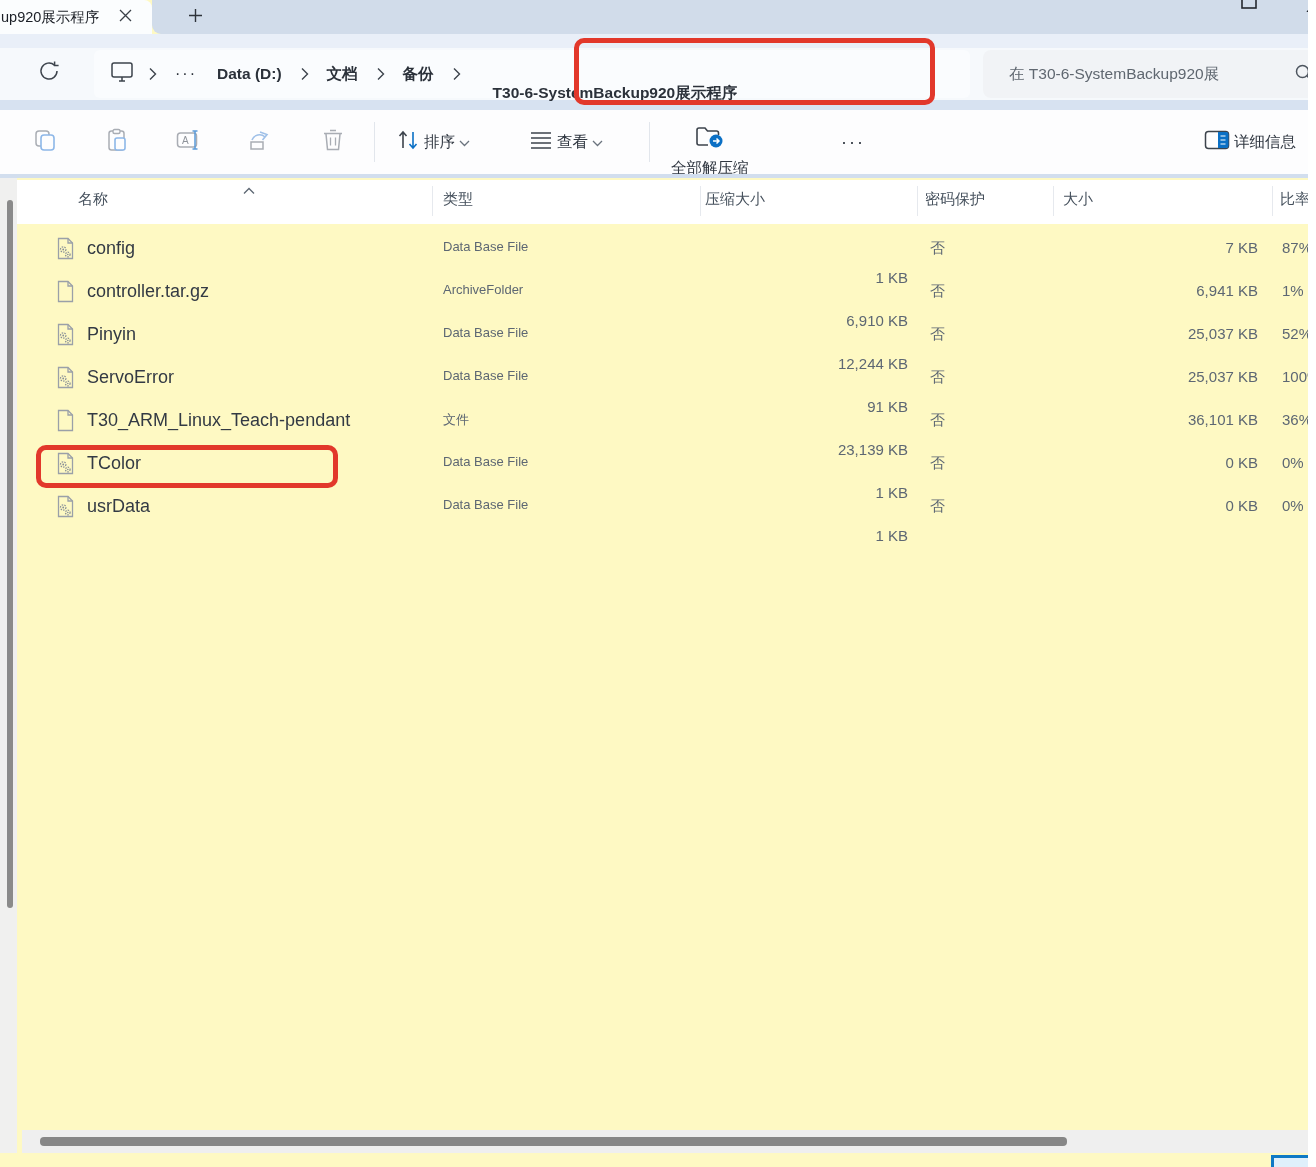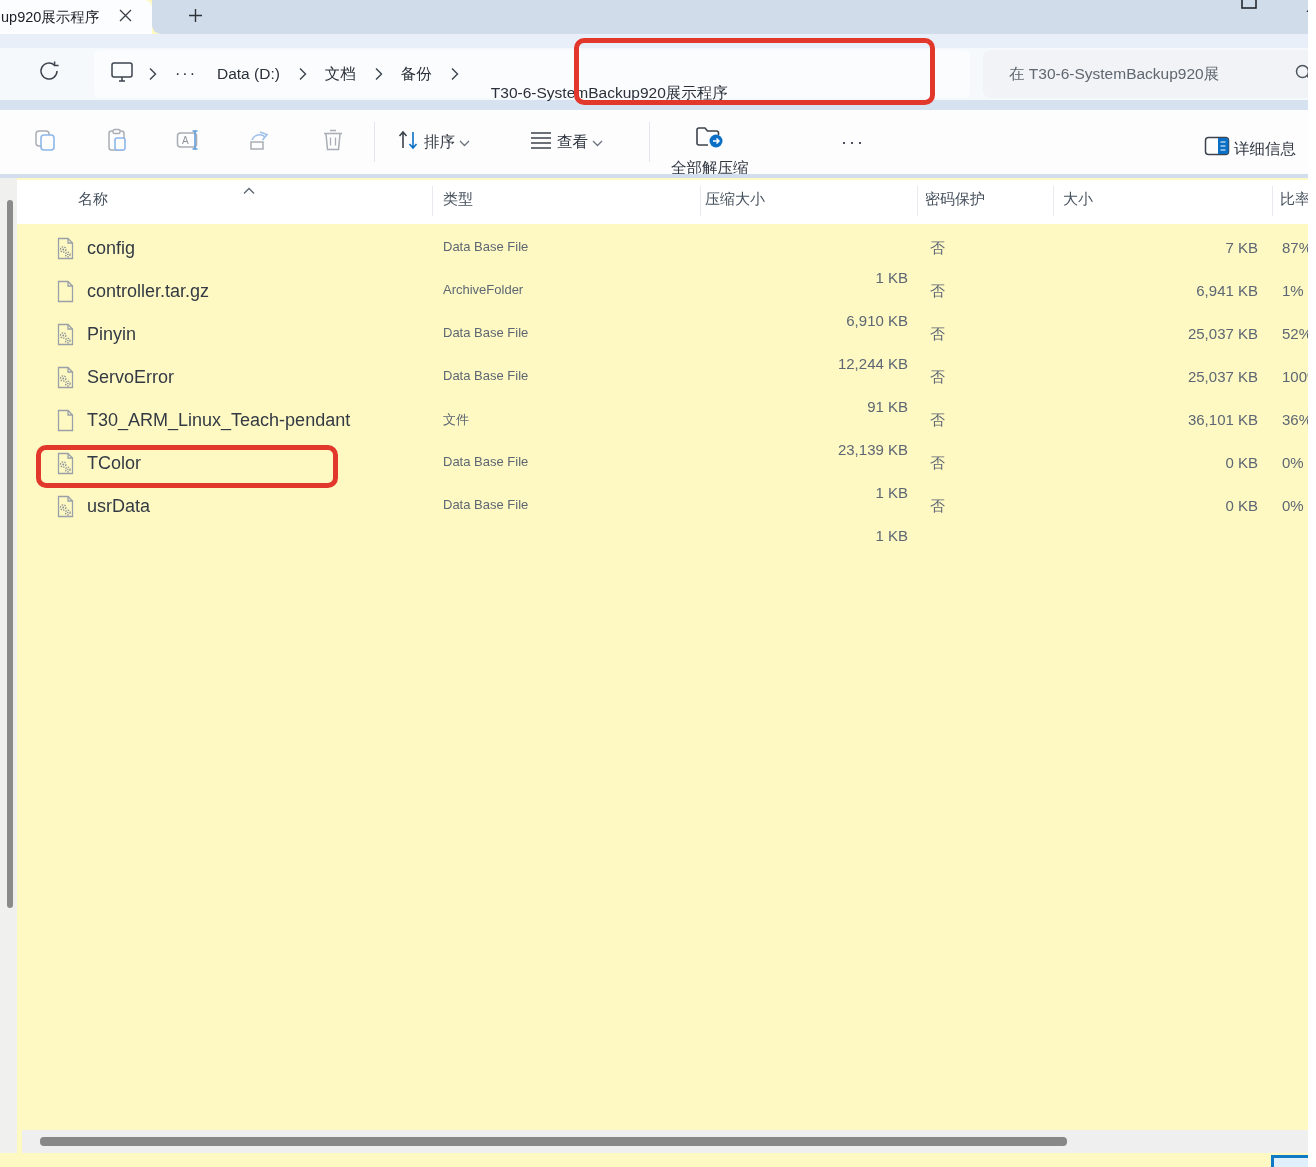--- a/index.html
+++ b/index.html
@@ -14,21 +14,21 @@
   .tab-active { left:0; top:0; width:152px; height:34px; background:#fbfdfe; border-top-right-radius:8px; display:flex; align-items:center; }
   .tab-title { width:112px; overflow:hidden; white-space:nowrap; font-size:14.5px; color:#1b1f26; padding-left:1px; }
   .tab-close { width:26px; height:26px; display:flex; align-items:center; justify-content:center; border-radius:4px; }
   .newtab-btn { left:182px; top:4px; width:26px; height:26px; display:flex; align-items:center; justify-content:center; border-radius:4px; }
   
   .band2 { left:0; top:34px; width:1316px; height:14px; background:#e9eff8; }
   .navrow { left:0; top:48px; width:1316px; height:52px; background:#f6f9fc; }
   .nav-under { left:0; top:100px; width:1316px; height:10px; background:#d7e2f1; }
   .refresh-btn { left:34px; top:58px; width:30px; height:30px; display:flex; align-items:center; justify-content:center; }
   .crumb-pill { left:94px; top:50px; width:876px; height:48px; background:#fafcfe; border-radius:6px; display:flex; align-items:center; padding-left:16px; }
-  .crumb-item { font-size:15.5px; color:#2b313a; padding:4px 10px; border-radius:4px; white-space:nowrap; }
+  .crumb-item { font-size:15.5px; color:#2b313a; padding:4px 10px; border-radius:4px; white-space:nowrap;font-weight:bold; }
   .crumb-sep { padding:0 8px; display:flex; align-items:center; }
   .crumb-dots { font-size:16px; color:#2b313a; letter-spacing:2px; padding:0 10px; }
   .search-pill { left:983px; top:50px; width:345px; height:48px; background:#f1f3f6; border-radius:8px; display:flex; align-items:center; padding-left:26px; overflow:hidden; }
   .search-text { font-size:15.5px; color:#5f6770; white-space:nowrap; flex:1; }
   .search-icon-wrap { position:absolute; right:14px; top:13px; }
   
   .toolbar { left:0; top:110px; width:1316px; height:64px; background:#fdfdfe; }
   .tool-sep-band { left:0; top:174px; width:1316px; height:4px; background:#d2deee; }
   .tb-btn { position:absolute; top:18px; width:28px; height:28px; display:flex; align-items:center; justify-content:center; border-radius:4px; }
   .tb-vline { position:absolute; top:12px; width:1px; height:40px; background:#e2e6ec; }
@@ -243,21 +243,21 @@
           <path d="M18 17 h5.5 M21.5 14.5 L24 17 L21.5 19.5" stroke="#ffffff" stroke-width="1.5" fill="none"></path>
         </svg>
       </span>
       <span class="tb-label">全部解压缩</span>
     </div>
 
     <div class="tb-group" style="left:835px;">
       <span class="tb-dots">···</span>
     </div>
 
-    <div class="tb-group" style="left:1198px; width:118px; overflow:hidden;align-items:flex-end;">
+    <div class="tb-group" style="left:1198px; width:118px; overflow:hidden;">
       <span>
         <svg width="26" height="20" viewBox="0 0 26 20" fill="none">
           <rect x="1.5" y="1.5" width="23" height="17" rx="3" stroke="#3c434c" stroke-width="1.5"></rect>
           <path d="M14 2 h8 a2.5 2.5 0 0 1 2.5 2.5 v11 a2.5 2.5 0 0 1 -2.5 2.5 h-8 z" fill="#0b70c5"></path>
           <path d="M16.5 6 h5 M16.5 10 h5 M16.5 14 h5" stroke="#ffffff" stroke-width="1.2"></path>
         </svg>
       </span>
       <span class="tb-label">详细信息</span>
     </div>
   </div>

